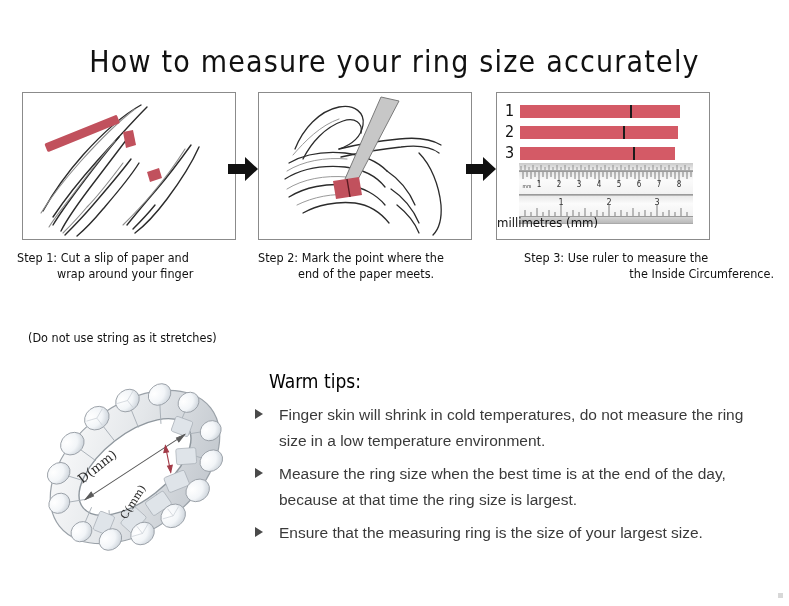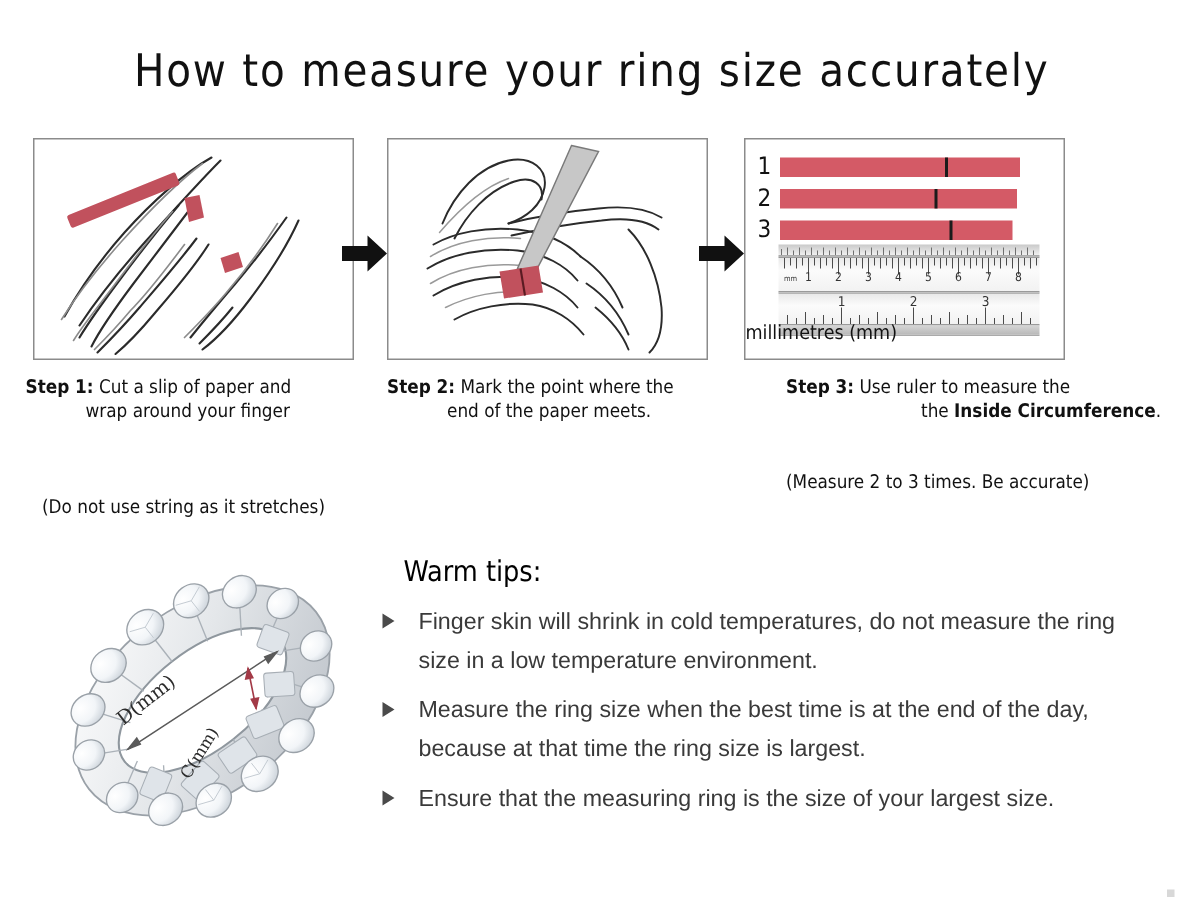--- a/index.html
+++ b/index.html
@@ -11,21 +11,21 @@
     position: relative;
     overflow: hidden;
     font-family: "DejaVu Sans", sans-serif;
     color: #1a1a1a;
   }
   .page { position: relative; width: 789px; height: 606px; }
 
   
   .title {
     position: absolute;
-    left: 0; top: 30px;
+    left: 0; top: 44px;
     width: 789px;
     text-align: center;
     font-family: "DejaVu Sans Condensed", "Liberation Sans Narrow", "DejaVu Sans", sans-serif;
     font-size: 30px;
     letter-spacing: 1.2px;
     color: #111;
     white-space: nowrap;
   }
 
   
@@ -52,21 +52,21 @@
   .arrow svg { display:block; }
 
   
   .caption {
     position: absolute;
     font-family: "DejaVu Sans Condensed", "Liberation Sans Narrow", "DejaVu Sans", sans-serif;
     font-size: 12.5px;
     line-height: 16px;
     color: #111;
   }
-  .caption b { font-weight: bold; }
+  .caption b { font-weight: normal; }
   .cap-indent { display:block; padding-left: 40px; }
   .cap-indent2 { display:block; padding-left: 44px; text-align: right; }
 
   #cap1 { left: 17px;  top: 250px; width: 240px; }
   #cap2 { left: 258px; top: 250px; width: 238px; }
   #cap3 { left: 524px; top: 250px; width: 250px; }
 
   .subnote {
     position: absolute;
     font-family: "DejaVu Sans Condensed", "Liberation Sans Narrow", "DejaVu Sans", sans-serif;
@@ -360,21 +360,20 @@
     <b>Step 2:</b>
     <span>Mark the point where the</span>
     <span class="cap-indent">end of the paper meets.</span>
   </div>
 
   <div class="caption" id="cap3">
     <b>Step 3:</b>
     <span>Use ruler to measure the</span>
     <span class="cap-indent2"><span>the </span><b>Inside Circumference</b><span>.</span></span>
   </div>
-  <div class="subnote" id="note3">(Measure 2 to 3 times. Be accurate)</div>
 
   <div class="ring-wrap">
     <svg width="230" height="230" viewBox="0 0 230 230">
       <defs>
         <linearGradient id="bandG" x1="0" y1="0" x2="1" y2="1">
           <stop offset="0%" stop-color="#ffffff"></stop>
           <stop offset="45%" stop-color="#e4e7ea"></stop>
           <stop offset="100%" stop-color="#b9bfc6"></stop>
         </linearGradient>
         <radialGradient id="gemG" cx="35%" cy="30%" r="75%">

